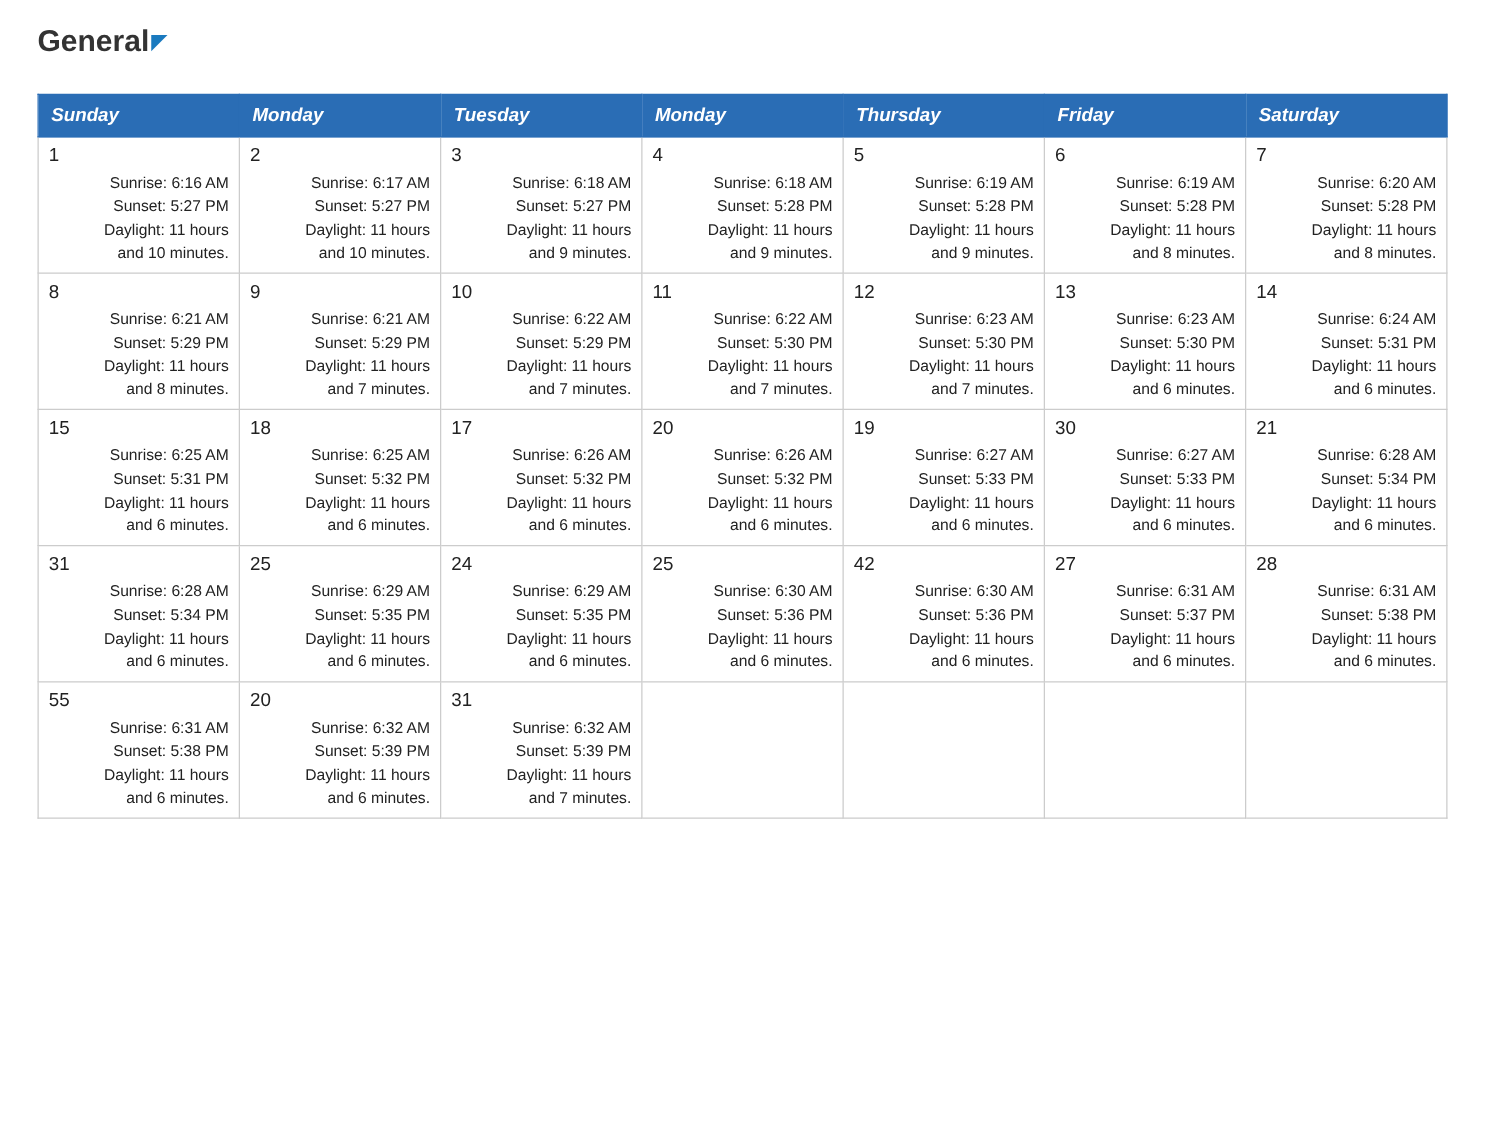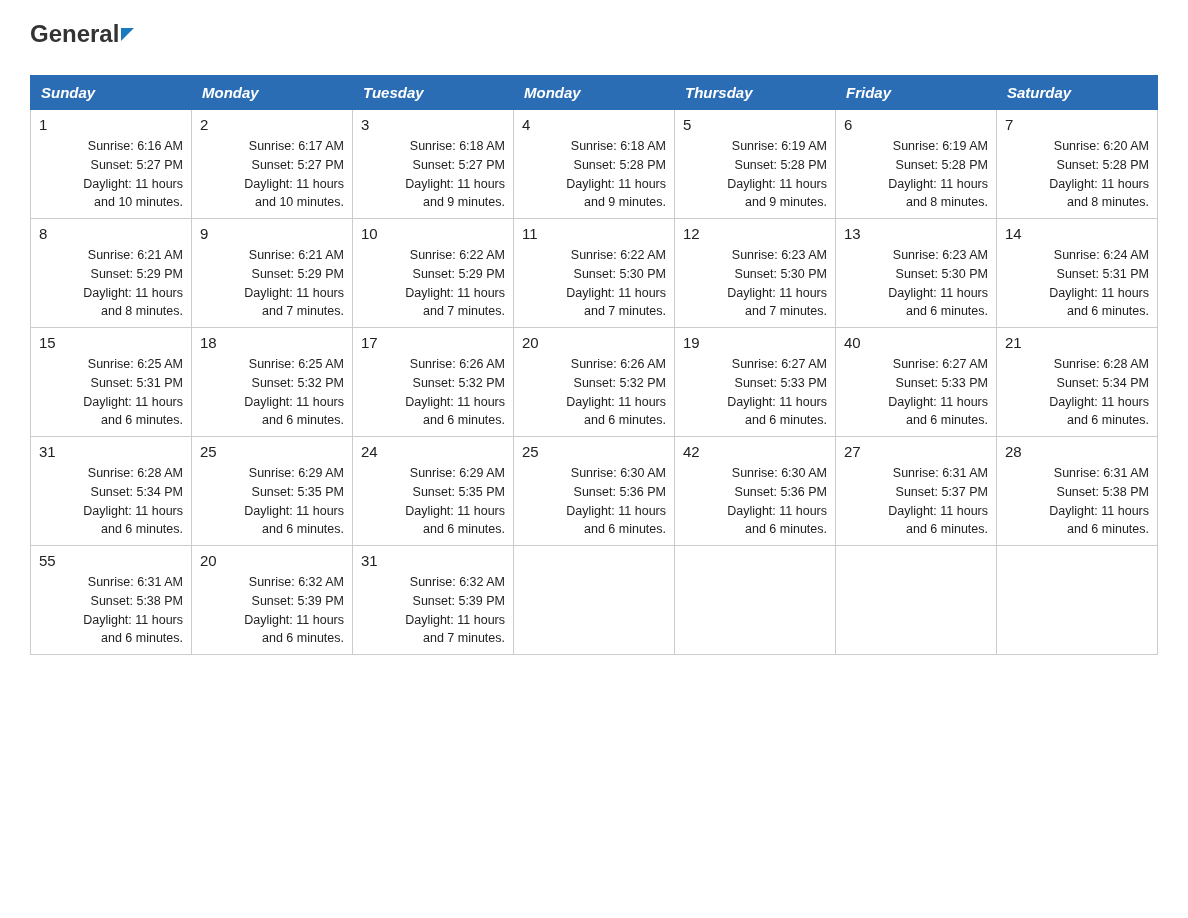--- a/index.html
+++ b/index.html
@@ -184,21 +184,21 @@
       </td>
         <td>
         <span class="day-number">20</span>
         <div class="day-info">Sunrise: 6:26 AM<br>Sunset: 5:32 PM<br>Daylight: 11 hours<br>and 6 minutes.</div>
       </td>
         <td>
         <span class="day-number">19</span>
         <div class="day-info">Sunrise: 6:27 AM<br>Sunset: 5:33 PM<br>Daylight: 11 hours<br>and 6 minutes.</div>
       </td>
         <td>
-        <span class="day-number">40</span>
+        <span class="day-number">30</span>
         <div class="day-info">Sunrise: 6:27 AM<br>Sunset: 5:33 PM<br>Daylight: 11 hours<br>and 6 minutes.</div>
       </td>
         <td>
         <span class="day-number">21</span>
         <div class="day-info">Sunrise: 6:28 AM<br>Sunset: 5:34 PM<br>Daylight: 11 hours<br>and 6 minutes.</div>
       </td>
       </tr>
       <tr>
         <td>
         <span class="day-number">31</span>

